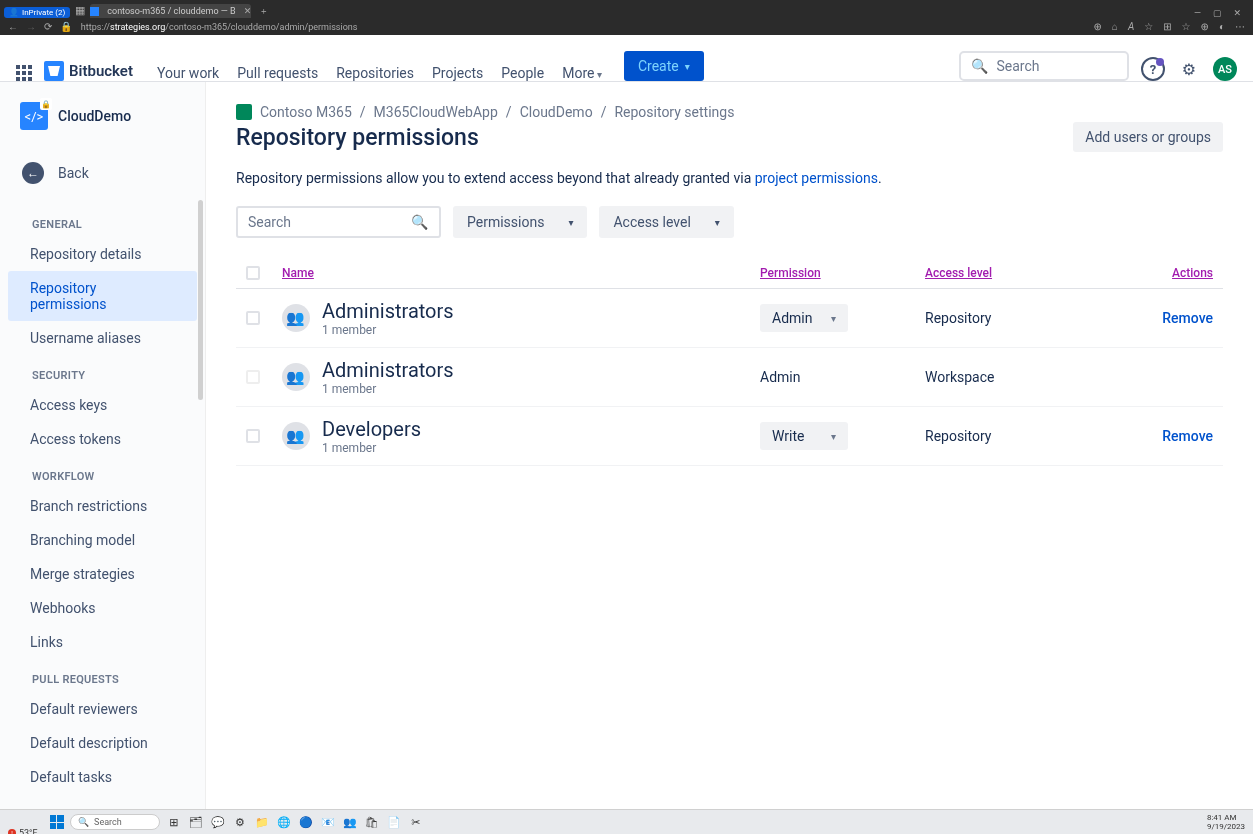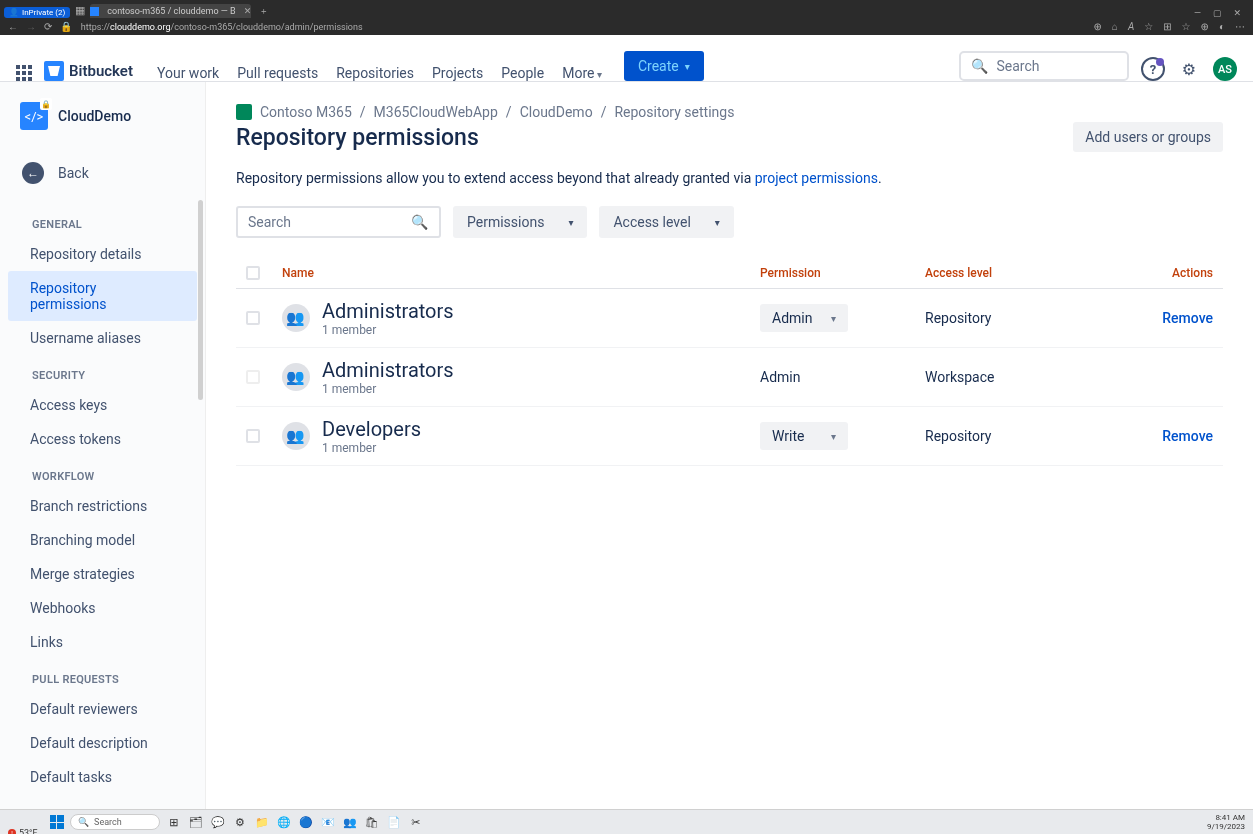--- a/index.html
+++ b/index.html
@@ -67,21 +67,21 @@
 .add-btn { background: #f1f2f4; color: #42526e; padding: 7px 12px; border-radius: 3px; font-size: 14px; cursor: pointer; }
 .intro-text { font-size: 14px; color: #172b4d; margin-bottom: 20px; }
 .intro-text a { color: #0052cc; text-decoration: none; cursor: pointer; }
 
 .filter-row { display: flex; gap: 12px; margin-bottom: 20px; }
 .filter-search { border: 2px solid #dfe1e6; border-radius: 3px; padding: 6px 10px; width: 205px; display: flex; align-items: center; justify-content: space-between; font-size: 14px; color: #6b778c; }
 .filter-dd { background: #f1f2f4; border-radius: 3px; padding: 7px 14px; font-size: 14px; color: #42526e; display: flex; align-items: center; gap: 24px; cursor: pointer; }
 .filter-dd::after { content: "▾"; font-size: 10px; }
 
 .perm-table { width: 100%; }
-.table-head { display: flex; padding: 8px 10px; border-bottom: 1px solid #dfe1e6; font-size: 12px; color: #c2410c; font-weight: 500; align-items: center; }
+.table-head { display: flex; padding: 8px 10px; border-bottom: 1px solid #dfe1e6; font-size: 12px; color: #a21caf; font-weight: 500; align-items: center; text-decoration: underline; }
 .table-row { display: flex; padding: 10px; border-bottom: 1px solid #f1f2f4; align-items: center; font-size: 14px; color: #172b4d; }
 .col-chk { width: 36px; }
 .col-name { flex: 1; display: flex; align-items: center; gap: 12px; }
 .col-perm { width: 165px; }
 .col-access { width: 168px; }
 .col-actions { width: 120px; text-align: right; }
 .chk { width: 14px; height: 14px; border: 2px solid #dfe1e6; border-radius: 2px; cursor: pointer; }
 .chk.light { border-color: #eee; }
 .group-avatar { width: 28px; height: 28px; border-radius: 50%; background: #dfe1e6; display: flex; align-items: center; justify-content: center; color: #6b778c; font-size: 15px; }
 .name-block .nm { font-size: 20px; color: #172b4d; }
@@ -91,21 +91,21 @@
 .action-link { color: #0052cc; cursor: pointer; font-weight: 500; }
 
 
 .taskbar { height: 25px; background: #e8eaed; display: flex; align-items: center; padding: 0 8px; font-size: 9px; color: #333; border-top: 1px solid #d0d0d0; }
 .weather { display: flex; flex-direction: column; line-height: 1; gap: 1px; margin-top: 32px; }
 .weather-top { display:flex; gap:3px; align-items:center; }
 .weather-dot { width:8px; height:8px; background:#d32; border-radius:50%; font-size:6px; color:#fff; display:flex; align-items:center; justify-content:center; }
 .tb-center { margin: 0 auto; display: flex; align-items: center; gap: 6px; }
 .tb-search { background: #fff; border: 1px solid #ccc; border-radius: 12px; padding: 2px 8px; width: 90px; font-size: 9px; color: #666; display: flex; align-items: center; gap: 4px; }
 .tb-icon { width: 16px; height: 16px; display: flex; align-items: center; justify-content: center; font-size: 11px; cursor: pointer; }
-.tb-time { display: flex; flex-direction: column; line-height: 1; gap: 1px; text-align: right; font-size: 8px; }
+.tb-time { display: flex; flex-direction: column; line-height: 1; gap: 1px; text-align: left; font-size: 8px; }
 .win-btn { width:14px; height:14px; display:grid; grid-template-columns:1fr 1fr; grid-template-rows:1fr 1fr; gap:1px; }
 .win-btn span { background:#0078d4; }
 </style>
 </head>
 <body>
 
 <div class="browser-chrome">
   <div class="tab-strip">
     <span class="inprivate-badge">InPrivate (2)</span>
     <span class="tb-icon" style="color:#aaa;">▦</span>
@@ -120,21 +120,21 @@
       <span>▢</span>
       <span>✕</span>
     </div>
   </div>
   <div class="addr-bar">
     <span class="addr-icon">←</span>
     <span class="addr-icon" style="opacity:.4;">→</span>
     <span class="addr-icon">⟳</span>
     <span class="addr-icon">🔒</span>
     <span class="url-text">
-      <span>https://</span><span class="host">clouddemo.org</span><span>/contoso-m365/clouddemo/admin/permissions</span>
+      <span>https://</span><span class="host">strategies.org</span><span>/contoso-m365/clouddemo/admin/permissions</span>
     </span>
     <div class="addr-right">
       <span class="addr-icon">⊕</span>
       <span class="addr-icon">⌂</span>
       <span class="addr-icon" style="font-style:italic;">A</span>
       <span class="addr-icon">☆</span>
       <span class="addr-icon">⊞</span>
       <span class="addr-icon">☆</span>
       <span class="addr-icon">⊕</span>
       <span class="addr-icon">◐</span>

